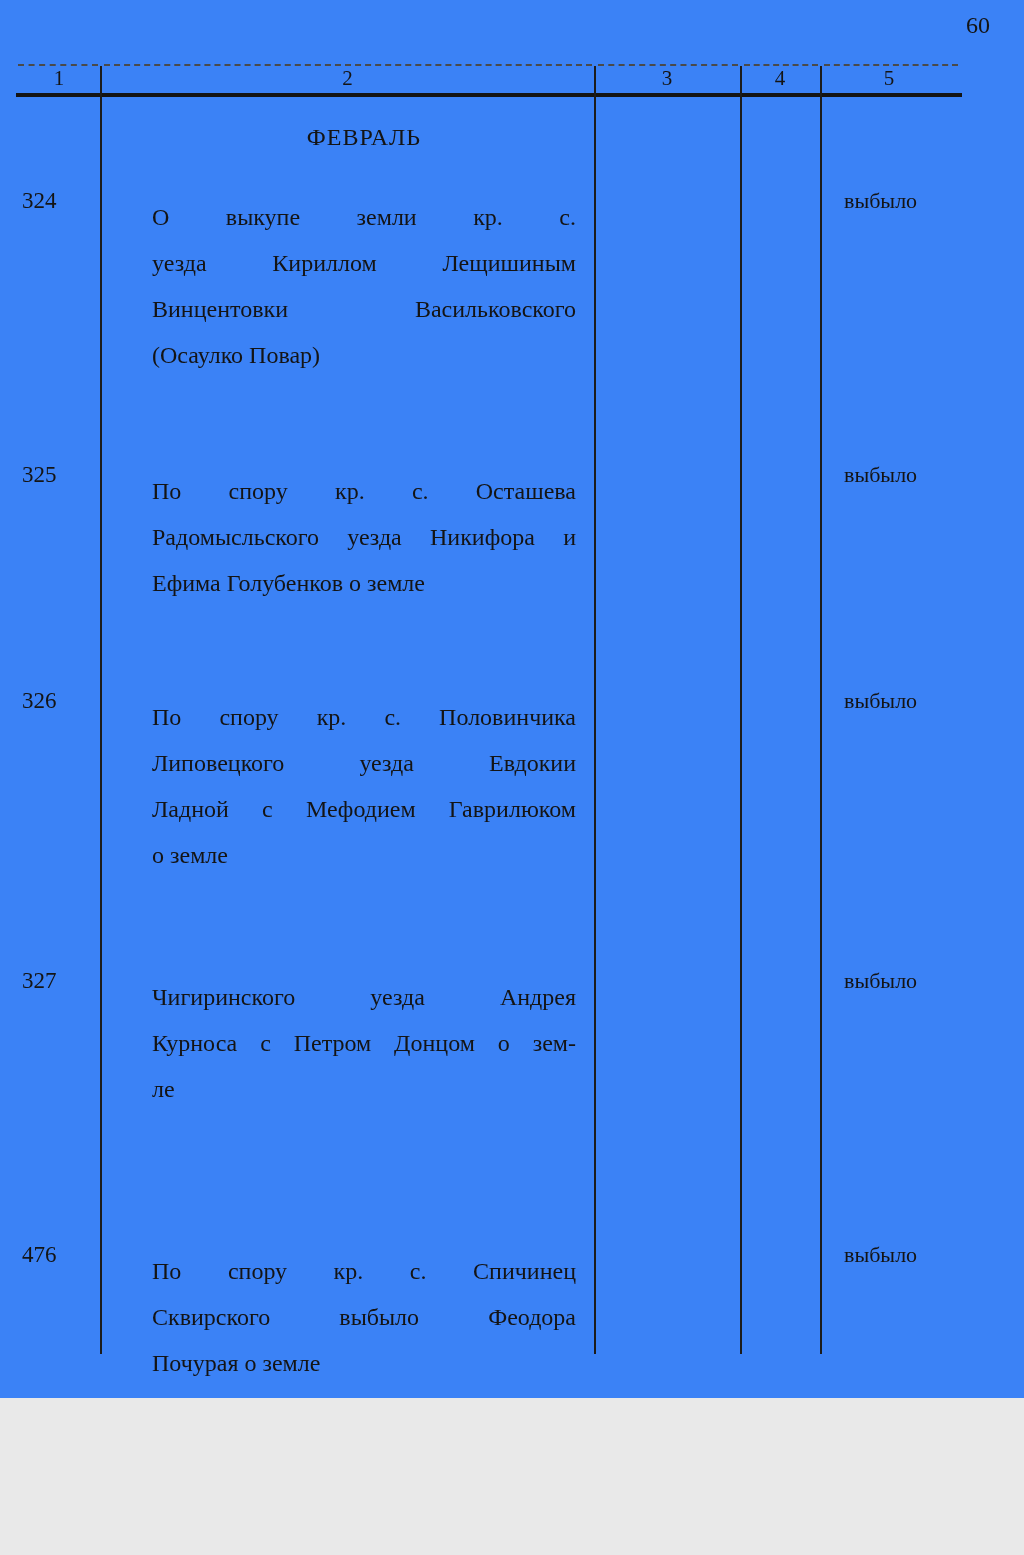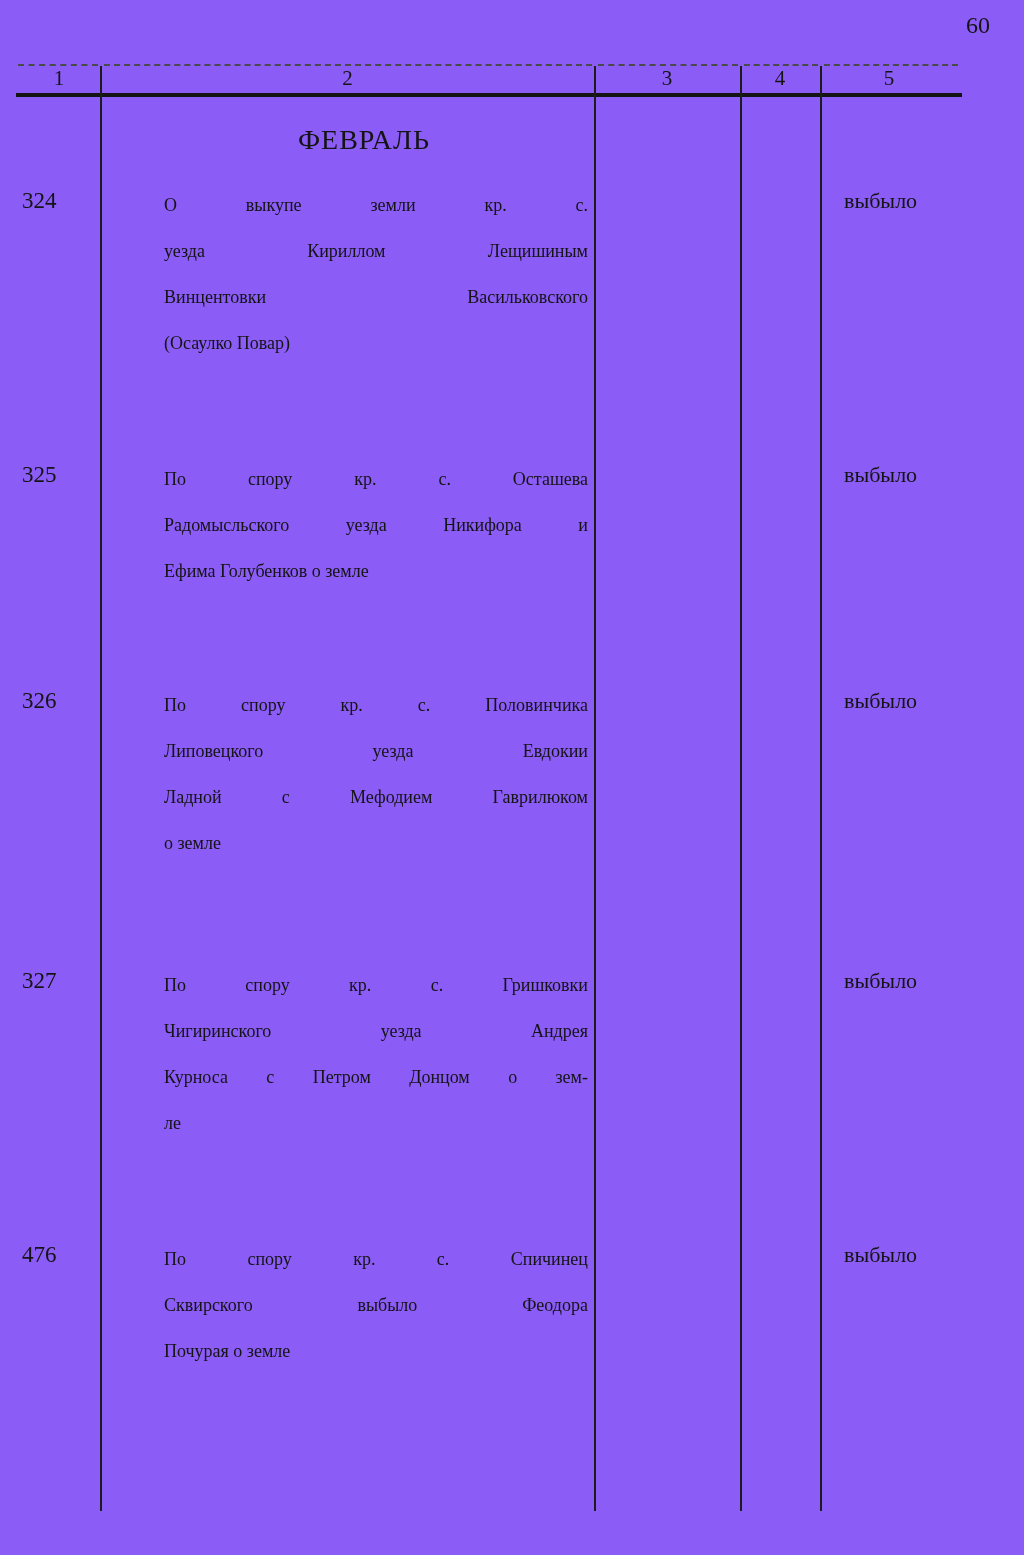--- a/index.html
+++ b/index.html
@@ -1,21 +1,21 @@
 <!DOCTYPE html>
 <html><head>
 <meta charset="utf-8">
 <style>
   html, body { margin: 0; padding: 0; background: #e9e9e9; }
   .page {
     position: relative;
     width: 1024px;
-    height: 1555px;
+    height: 1398px;
     margin: 0 auto;
-    background: #8b5cf6;
+    background: #3b82f6;
     font-family: "Liberation Serif", serif;
     color: #141414;
     overflow: hidden;
   }
   .page-number {
     position: absolute;
     top: 12px;
     right: 34px;
     font-size: 24px;
   }
@@ -48,38 +48,37 @@
   }
   .ch-1 { left: 18px;  width: 82px;  }
   .ch-2 { left: 102px; width: 491px; }
   .ch-3 { left: 596px; width: 142px; }
   .ch-4 { left: 742px; width: 76px;  }
   .ch-5 { left: 824px; width: 130px; }
 
   .section-title {
     position: absolute;
     top: 124px; left: 152px; width: 424px;
-    font-size: 28px;
+    font-size: 24px;
     text-align: center;
     letter-spacing: 1px;
   }
 
   .row { position: absolute; left: 0; width: 1024px; }
   .row-no {
     position: absolute;
     left: 22px; top: 0; width: 70px;
     font-size: 23px;
     line-height: 46px;
   }
   .row-text {
     position: absolute;
-    left: 152px; top: 4px; width: 424px;
-    font-size: 18px;
+    left: 152px; top: 16px; width: 424px;
+    font-size: 24px;
     line-height: 46px;
-    margin-left: 12px;
   }
   .row-text .jl { text-align: justify; text-align-last: justify; }
   .row-text .ll { text-align: left; text-align-last: left; }
   .row-status {
     position: absolute;
     left: 844px; top: 0;
     font-size: 22px;
     line-height: 46px;
   }
 </style>
@@ -139,21 +138,20 @@
       <div class="jl">Липовецкого уезда Евдокии</div>
       <div class="jl">Ладной с Мефодием Гаврилюком</div>
       <div class="ll">о земле</div>
     </div>
     <div class="row-status">выбыло</div>
   </div>
 
   <div class="row" style="top:958px;">
     <div class="row-no">327</div>
     <div class="row-text">
-      <div class="jl">По спору кр. с. Гришковки</div>
       <div class="jl">Чигиринского уезда Андрея</div>
       <div class="jl">Курноса с Петром Донцом о зем-</div>
       <div class="ll">ле</div>
     </div>
     <div class="row-status">выбыло</div>
   </div>
 
   <div class="row" style="top:1232px;">
     <div class="row-no">476</div>
     <div class="row-text">

